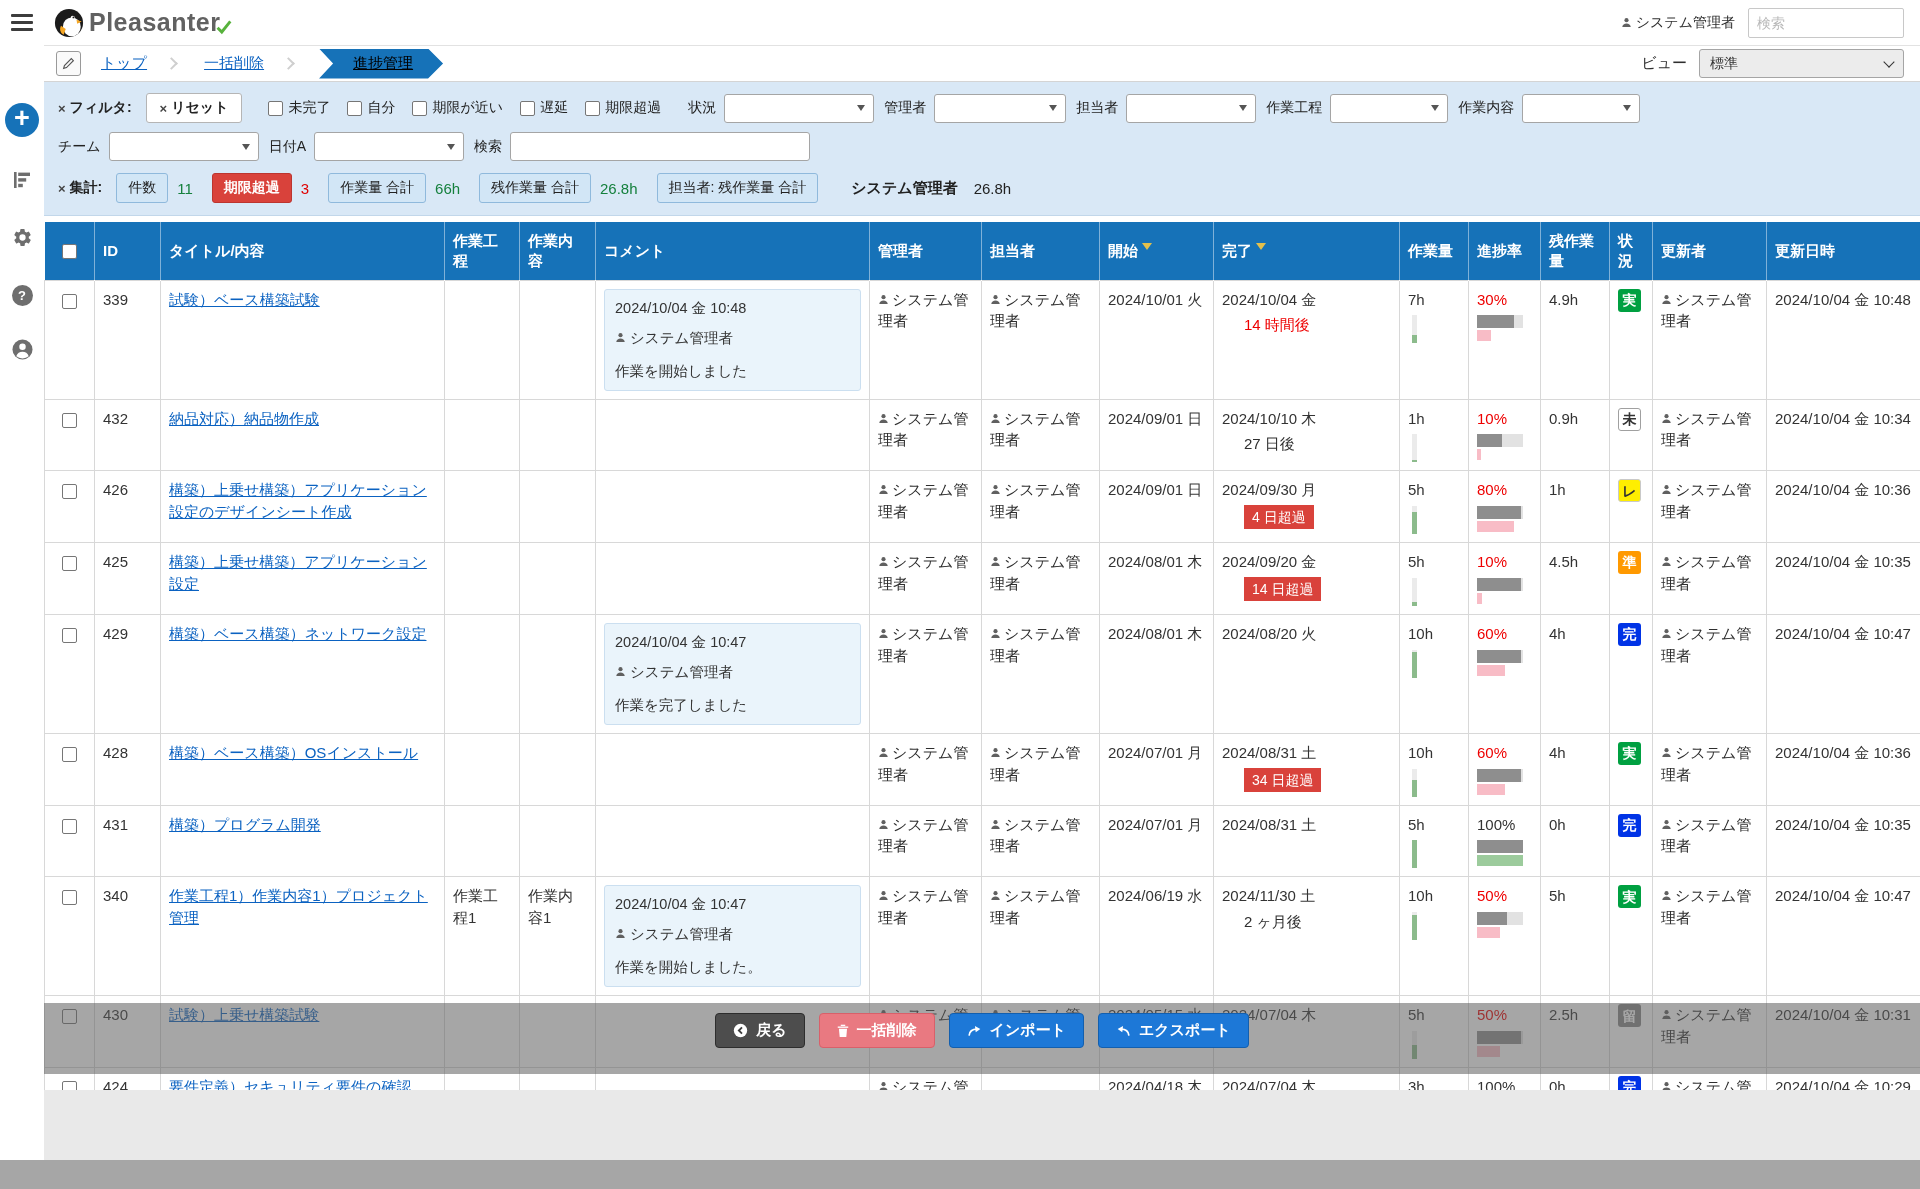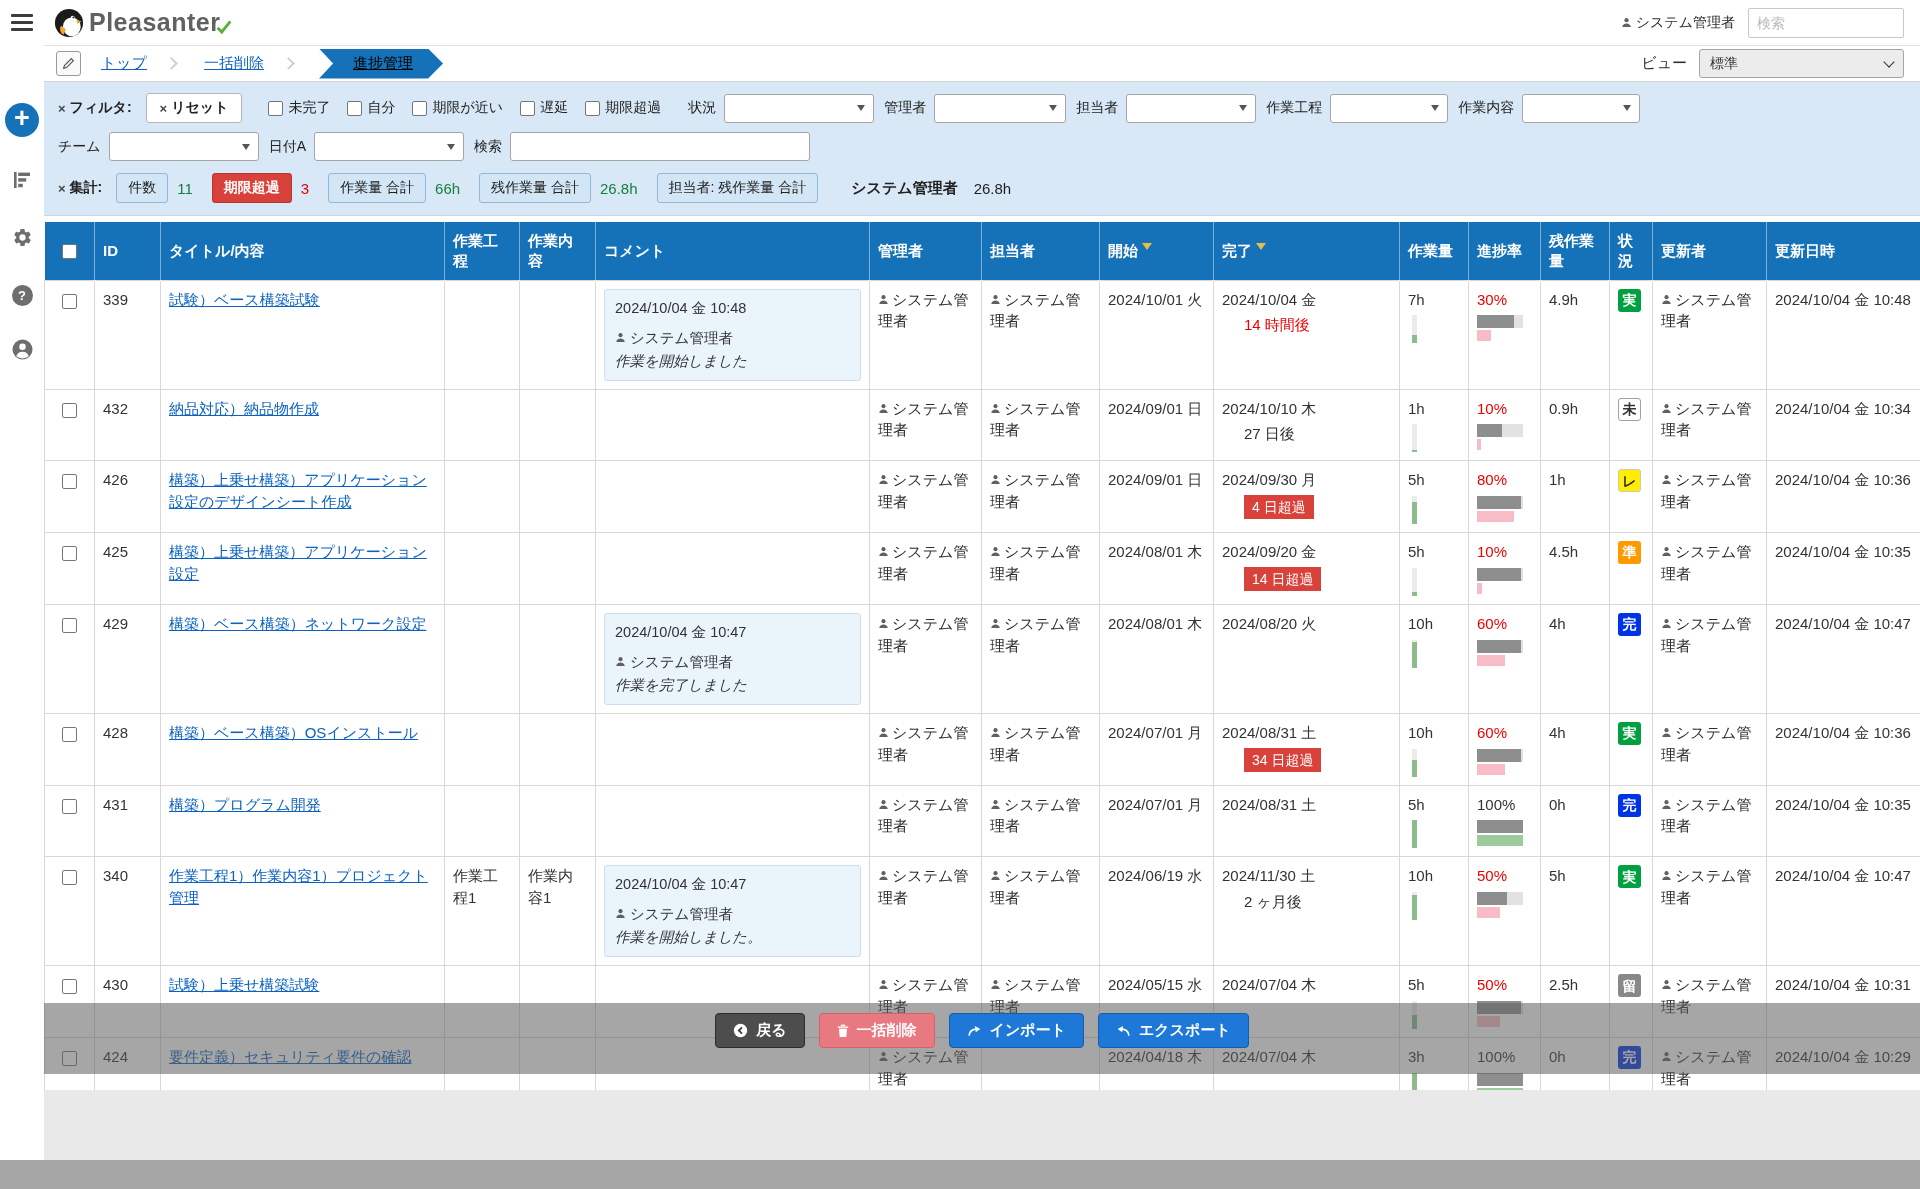--- a/index.html
+++ b/index.html
@@ -79,21 +79,21 @@
   .sort-tri { display:inline-block; width:0; height:0; border-left:5px solid transparent; border-right:5px solid transparent;
     border-top:7px solid #e3c04c; margin-left:4px; vertical-align:6px; }
   tbody td { border:1px solid #d8d8d8; padding:8px; vertical-align:top; line-height:1.45; background:#fff; }
   tbody tr { cursor:pointer; }
   td.c-check, th.c-check { text-align:center; padding-top:12px; }
   a.row-link { color:#0b62c1; text-decoration:underline; }
   .person { color:#2e2e2e; }
   .person .icn { margin-right:3px; }
   .comment-box { background:#eaf4fb; border:1px solid #cbdff0; border-radius:3px; padding:8px 10px; font-size:14.5px; }
   .comment-user { margin-top:9px; }
-  .comment-text { margin-top:2px;font-style:italic; }
+  .comment-text { margin-top:12px; }
   .note-line { margin-top:4px; margin-left:22px; }
   .note-late-text { color:#ee0000; }
   .note-plain { color:#2e2e2e; }
   .note-badge { display:inline-block; background:#d9423b; color:#fff; padding:2px 8px; font-size:14px; }
   .prog-red { color:#ee0000; }
   .vbar { width:5px; height:28px; background:#ebebeb; margin:5px 0 0 4px; position:relative; }
   .vbar i { position:absolute; bottom:0; left:0; right:0; background:#8cbb8c; }
   .hbar-track { width:46px; height:13px; background:#e2e2e2; margin-top:5px; }
   .hbar-track i { display:block; height:100%; background:#8e8e8e; }
   .hbar2 { width:46px; height:11px; margin-top:2px; }

